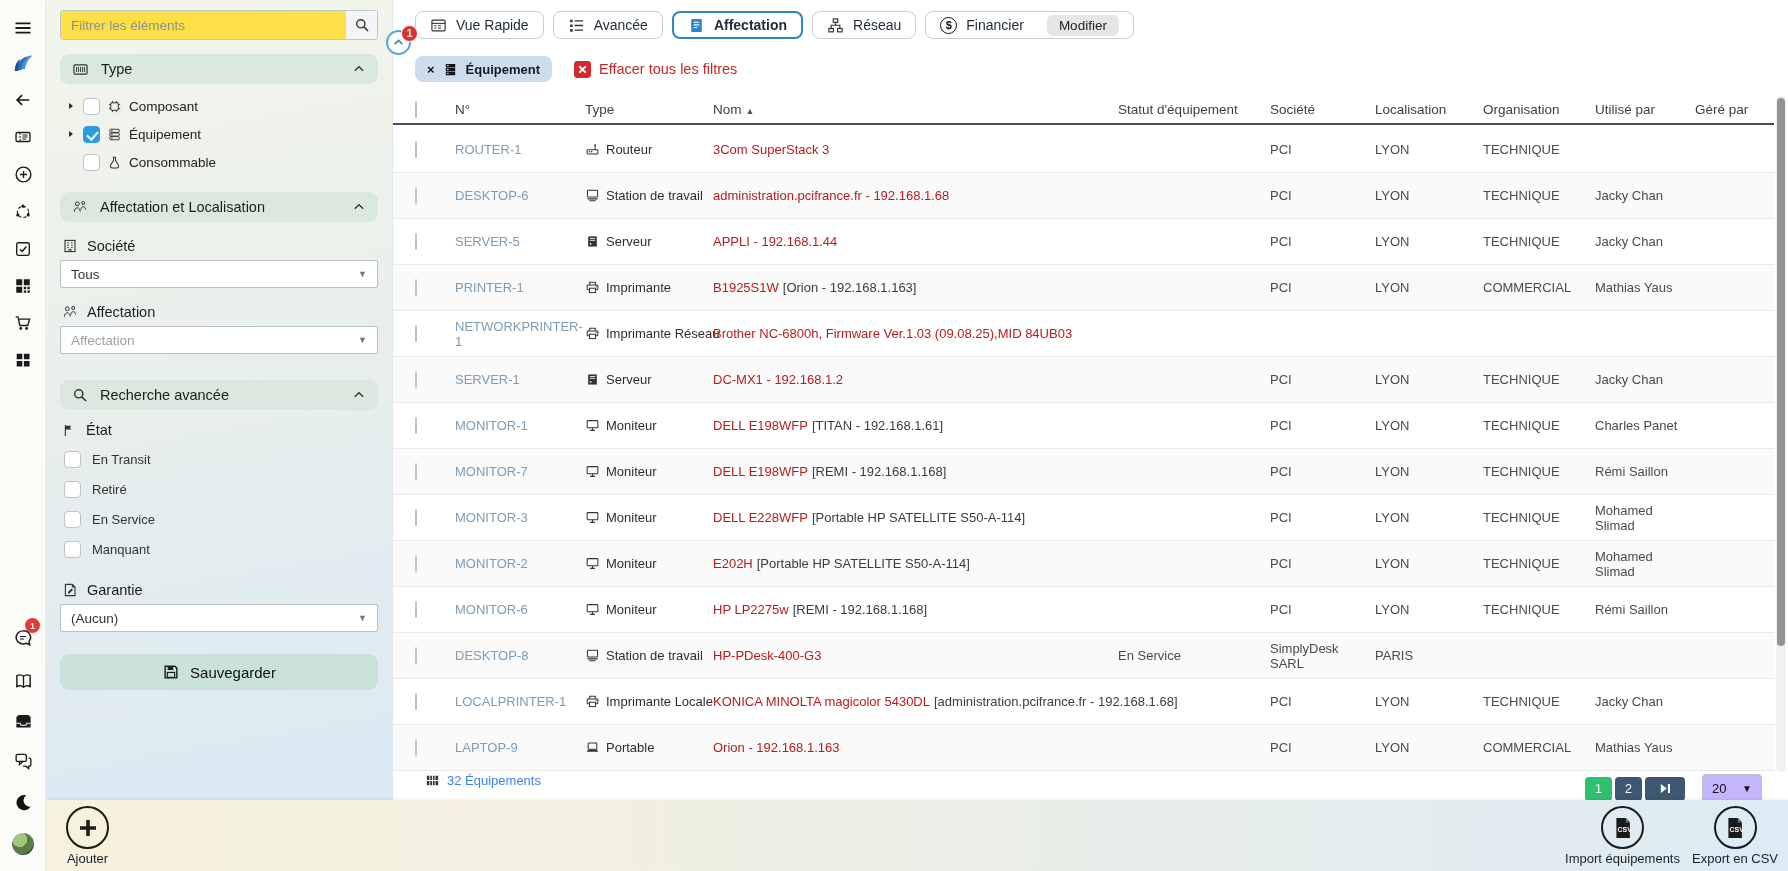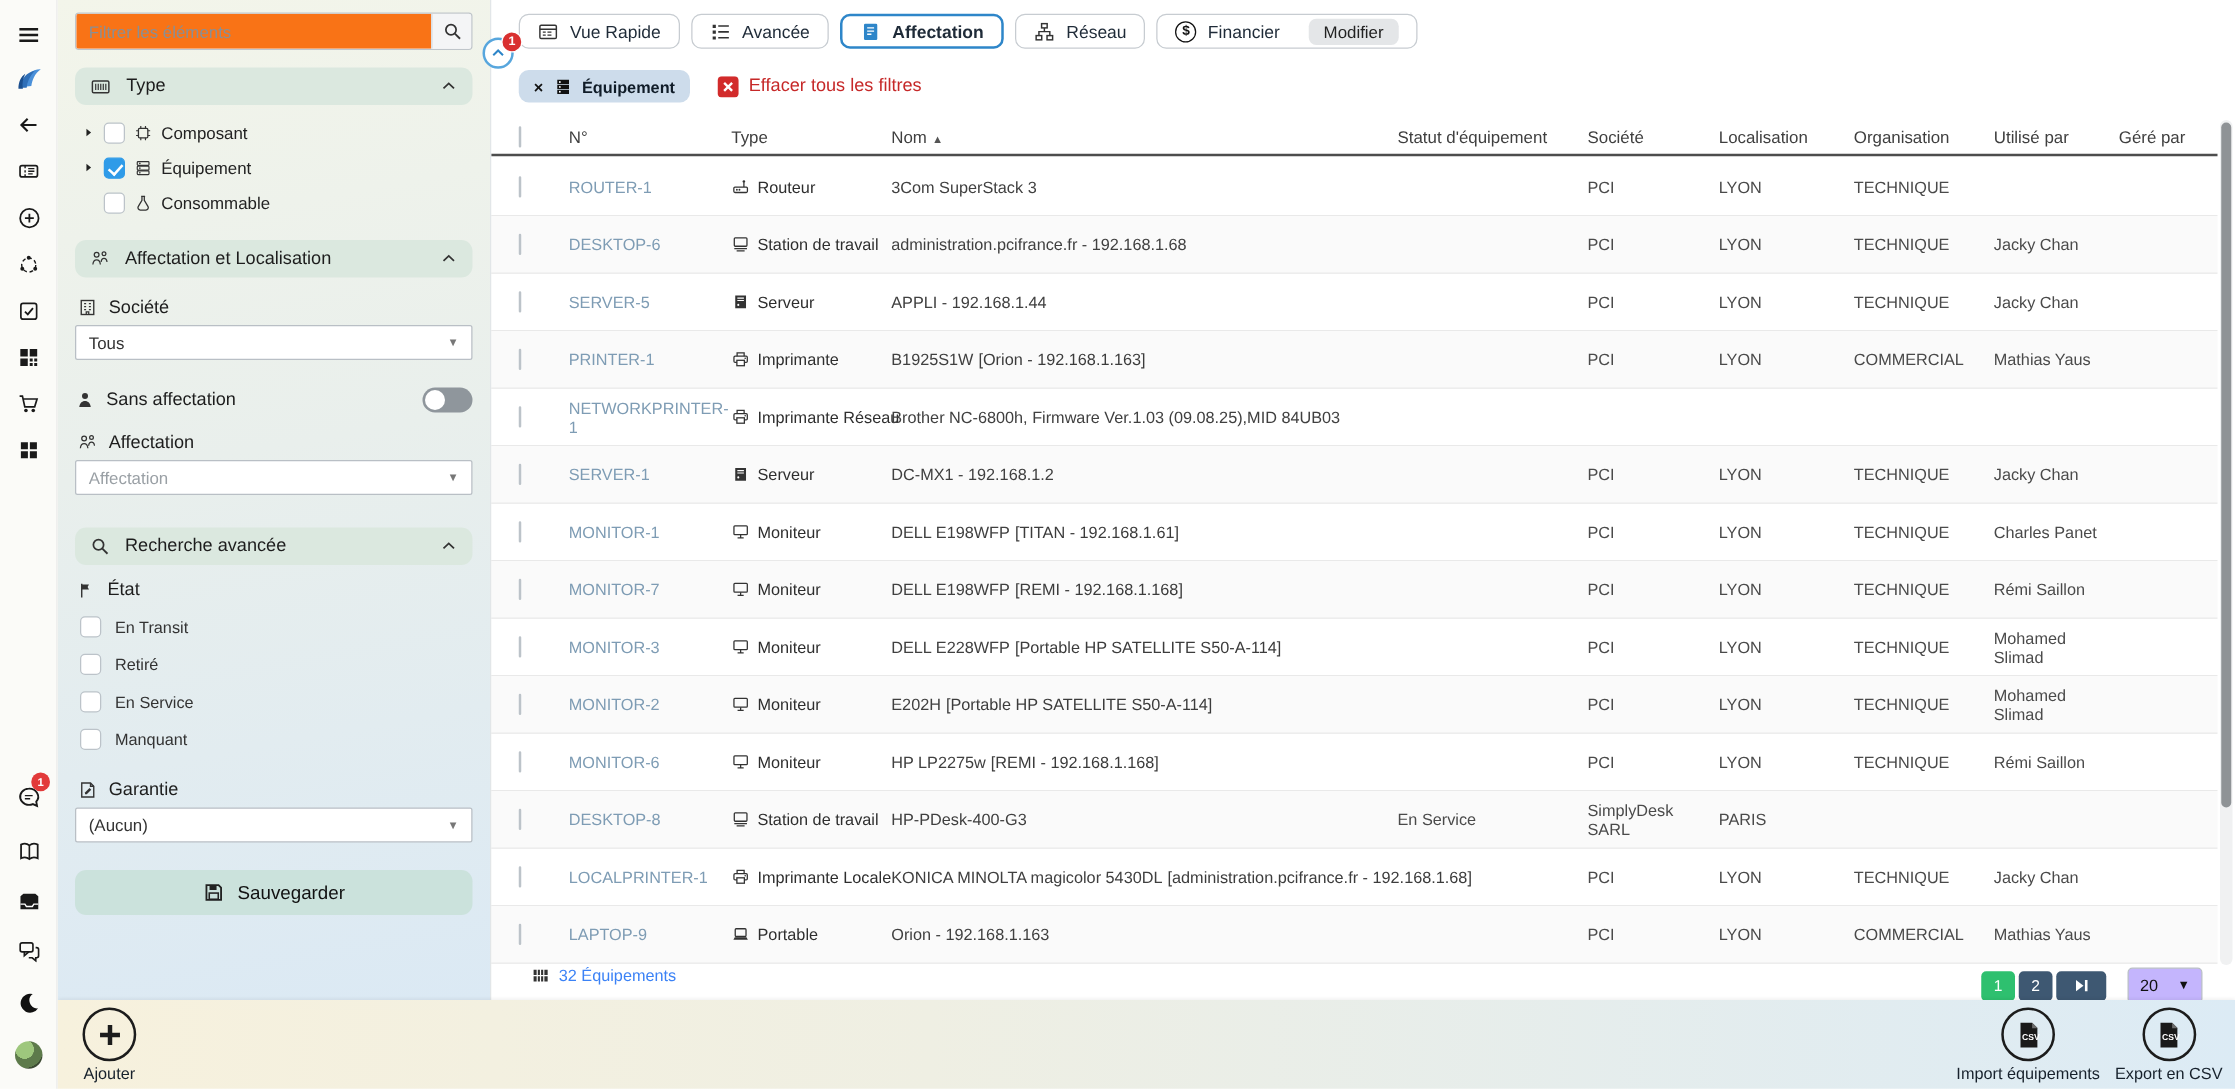--- a/index.html
+++ b/index.html
@@ -17,21 +17,21 @@
     font-size:9px; font-weight:bold; min-width:15px; height:15px; border-radius:8px;
     display:flex; align-items:center; justify-content:center; padding:0 3px; }
   .avatar-img { width:22px; height:22px; border-radius:50%;
     background:radial-gradient(circle at 35% 30%, #9ec77d 0 35%, #5d7a4b 36% 70%, #3c4a33 71%); }
 
   
   #sidebar { position:absolute; left:46px; top:0; width:347px; height:800px;
     background:linear-gradient(170deg,#f3f5ea 0%, #e9efec 45%, #dbe9f4 100%);
     border-right:1px solid #e2e6e8; padding:10px 14px 0 14px; z-index:10; }
   .filter-input-wrap { display:flex; height:30px; background:#fff; border:1px solid #bfc5ca; border-radius:3px; overflow:hidden; }
-  .filter-input-wrap input { flex:1; border:none; outline:none; padding:12px 10px; font-size:13.5px; color:#333; background:#f97316; }
+  .filter-input-wrap input { flex:1; border:none; outline:none; padding:12px 10px; font-size:13.5px; color:#333; background:#fde047; }
   .filter-input-wrap input::placeholder { color:#8a8f94; }
   .search-btn { width:32px; border-left:1px solid #d6dadd; background:#f4f5f6; display:flex; align-items:center; justify-content:center; cursor:pointer; }
 
   .section-head { display:flex; align-items:center; gap:12px; height:30px;
     background:#dbe8df; border-radius:9px; padding:0 12px; margin-top:14px; cursor:pointer; }
   .section-head .title { flex:1; font-size:14.5px; color:#1d1d1d; }
   .tree { padding:8px 2px 2px 6px; }
   .tree-item { display:flex; align-items:center; gap:7px; height:28px; font-size:13.5px; color:#222; cursor:pointer; }
   .tree-arrow { width:10px; display:inline-flex; }
   .cb { width:17px; height:17px; border:1px solid #bcc3c9; border-radius:4px; background:#fff; flex:0 0 auto; position:relative; cursor:pointer; }
@@ -84,21 +84,21 @@
   #thead { position:absolute; left:0; right:14px; top:95px; height:30px;
     font-size:13.5px; color:#3f3f3f; border-bottom:2px solid #4d4d4d; }
   #thead .th { white-space:nowrap; }
   .sort-arrow { font-size:9px; color:#555; margin-left:4px; }
   #tbody { position:absolute; left:0; right:14px; top:127px; }
   .row { height:46px; border-bottom:1px solid #e9e9e9; font-size:13px; color:#4a4a4a; }
   .row:nth-child(even) { background:#fafafa; }
   .cell-id { color:#7e9cb4; cursor:pointer; }
   .cell-type { display:flex; align-items:center; gap:6px; color:#2e2e2e; white-space:nowrap; }
   .cell-name { white-space:nowrap; overflow:visible; }
-  .cell-name .lnk { color:#404040; cursor:pointer; }
+  .cell-name .lnk { color:#b91c1c; cursor:pointer; }
   .cell-name .extra { color:#3c3c3c; margin-left:4px; }
 
   #table-footer { position:absolute; left:32px; top:773px; display:flex; align-items:center; gap:7px;
     font-size:13px; color:#3b82f6; }
 
   #vscroll { position:absolute; right:2px; top:96px; width:10px; height:676px; background:#f0f1f2; border-radius:5px; }
   #vscroll .thumb { position:absolute; left:1px; top:2px; width:8px; height:548px; background:#8f9396; border-radius:4px; cursor:pointer; }
 
   #pagination { position:absolute; right:26px; top:774px; display:flex; align-items:center; gap:3px; }
   .pg { min-width:27px; height:24px; border-radius:4px; display:flex; align-items:center; justify-content:center;
@@ -352,32 +352,20 @@
           <path d="M7 13.6v-2.2h2v2.2" stroke="#333" stroke-width="1"></path>
         </svg>
       </span>
     <span>Société</span>
   </div>
   <div class="select">
     <span>Tous</span>
     <span class="sel-arrow">▼</span>
   </div>
 
-  <div class="toggle-row">
-    <span class="ic">
-        <svg width="16" height="16" viewBox="0 0 16 16" fill="none" xmlns="http://www.w3.org/2000/svg">
-          <circle cx="8" cy="4.7" r="2.4" fill="#333"></circle>
-          <path d="M3.4 13.6c.4-3.1 2.1-4.8 4.6-4.8s4.2 1.7 4.6 4.8z" fill="#333"></path>
-        </svg>
-      </span>
-    <span>Sans affectation</span>
-    <span class="toggle">
-        <span class="knob"></span>
-      </span>
-  </div>
 
   <div class="field-label">
     <span class="ic">
         <svg width="16" height="16" viewBox="0 0 16 16" fill="none" xmlns="http://www.w3.org/2000/svg">
           <circle cx="5.3" cy="4.8" r="1.9" stroke="#333" stroke-width="1"></circle>
           <path d="M2.3 12.6c.2-2.3 1.4-3.8 3-3.8s2.8 1.5 3 3.8" stroke="#333" stroke-width="1"></path>
           <circle cx="11.2" cy="4" r="1.5" stroke="#333" stroke-width="1"></circle>
           <path d="M8.9 10.6c.2-1.8 1.1-2.9 2.3-2.9 1.3 0 2.2 1.1 2.4 2.9" stroke="#333" stroke-width="1"></path>
         </svg>
       </span>

